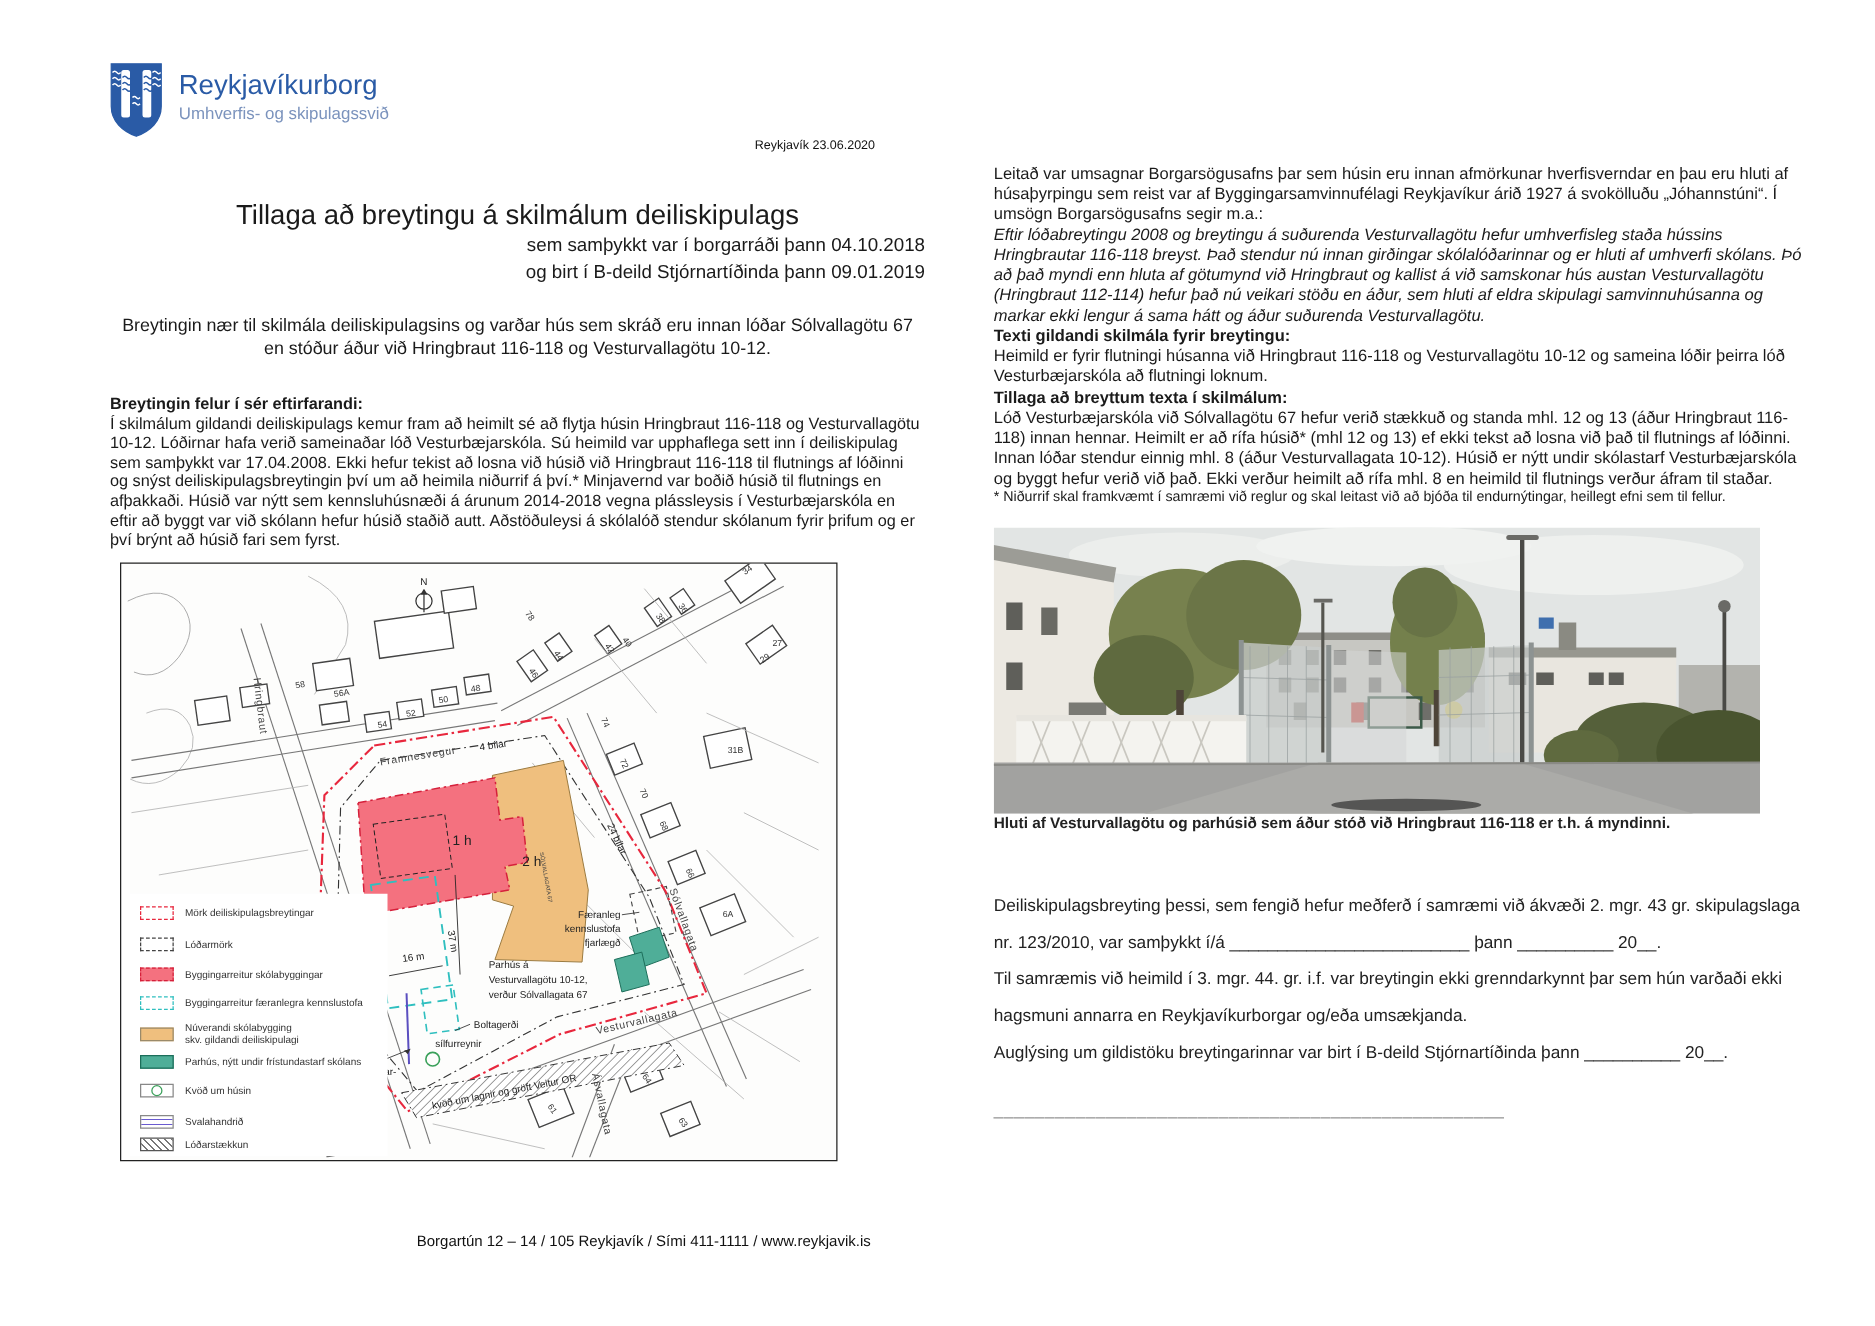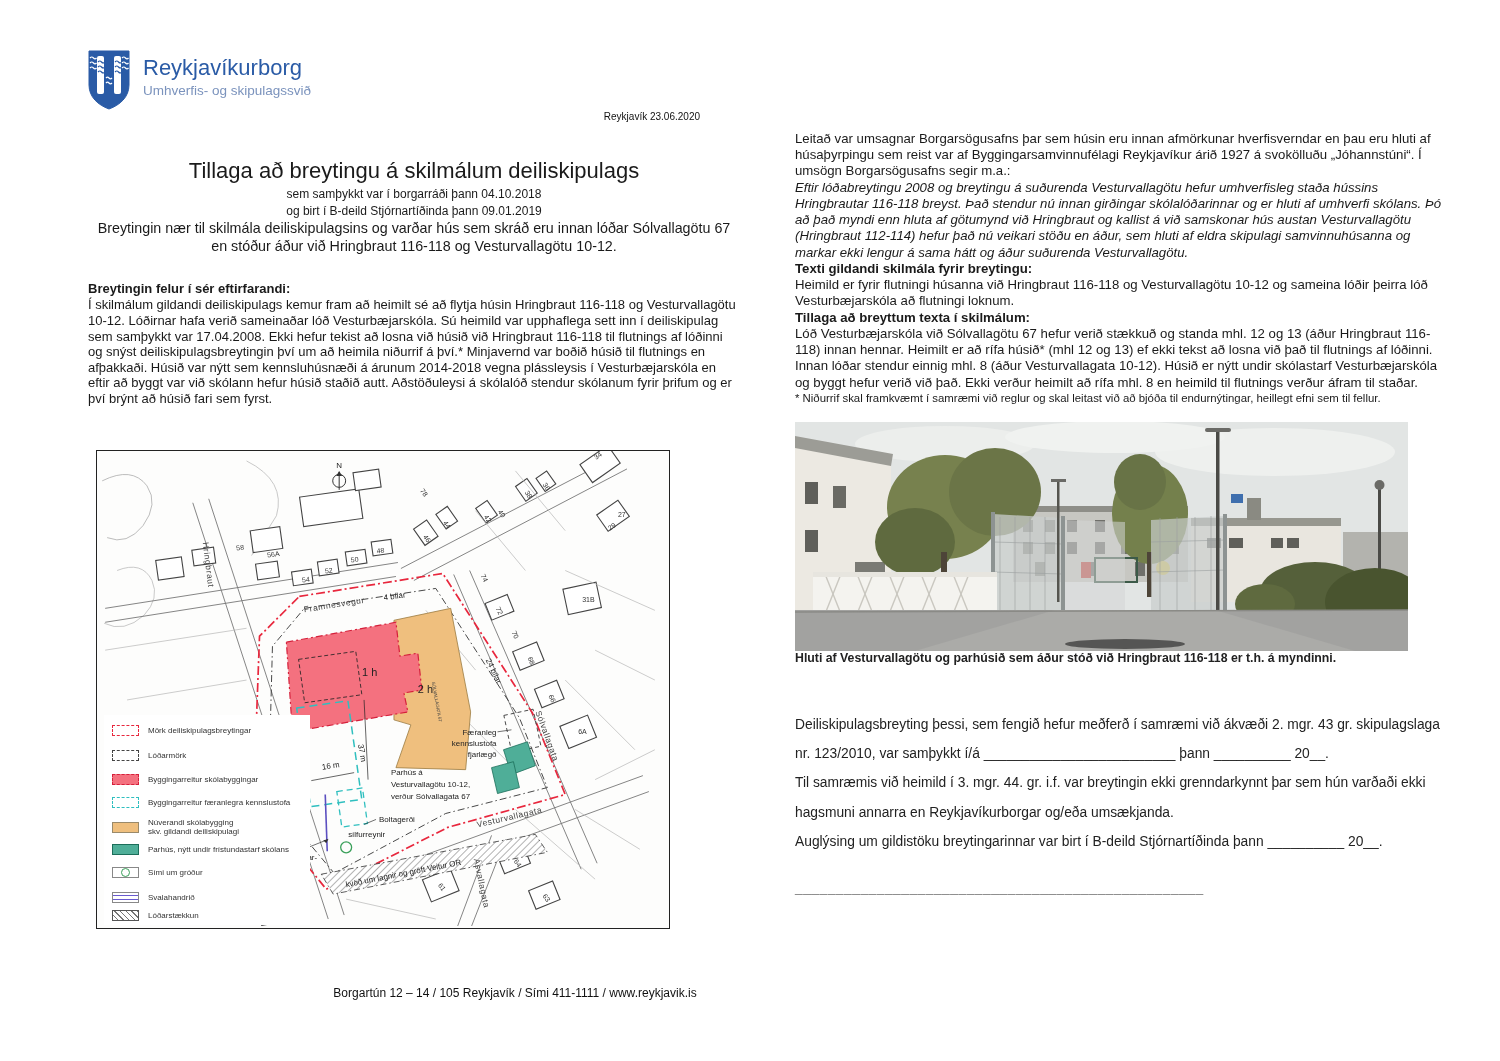--- a/index.html
+++ b/index.html
@@ -7,22 +7,22 @@
          font-family:"Liberation Sans",sans-serif;color:#1a1a1a;}
   
   .leftcol{position:absolute;left:88px;top:50px;width:652px;}
   .logo-row{display:flex;gap:13px;align-items:flex-start;}
   .org{font-size:22px;color:#2a5ba6;margin-top:6px;line-height:1.1;}
   .dept{font-size:13.5px;color:#7b93bd;margin-top:3px;}
   .dateline{position:absolute;left:440px;top:111px;width:260px;text-align:right;font-size:10px;color:#111;}
   .titleblock{text-align:center;}
   .doc-title{font-size:22px;margin-top:44px;}
   .doc-subtitle{font-size:16.5px;margin-top:21px;}
-  .subline{font-size:12px;margin-top:3px;line-height:1.2;}
-  .intro{font-size:14.3px;text-align:center;line-height:1.28;}
+  .subline{font-size:15px;margin-top:3px;line-height:1.2;text-align:right;}
+  .intro{font-size:14.3px;text-align:center;margin-top:25px;line-height:1.28;}
   .h-left{font-size:13px;font-weight:bold;margin-top:26px;}
   .bodytext{font-size:13px;line-height:1.2;margin-top:1px;text-align:left;}
   .map-frame{position:absolute;left:96px;top:450px;width:572px;height:477px;border:1px solid #222;background:#fdfdfc;}
   .mapsvg{position:absolute;left:0;top:0;}
   .footer{position:absolute;left:300px;top:986px;width:430px;text-align:center;font-size:12px;color:#111;}
   
   .legend{position:absolute;left:7px;top:264px;width:206px;height:210px;background:#fff;font-size:8px;color:#333;}
   .li{position:absolute;left:8px;display:flex;align-items:center;gap:9px;}
   .sw{width:27px;height:11px;box-sizing:border-box;flex:0 0 auto;background:#fff;display:flex;}
   .sw1{border:1.5px dashed #e8273d;}
@@ -283,21 +283,21 @@
           <span class="li-label"><span>Núverandi skólabygging</span><br><span>skv. gildandi deiliskipulagi</span></span>
         </div>
       <div class="li" style="top:129px">
           <span class="sw sw6"></span>
           <span class="li-label">Parhús, nýtt undir frístundastarf skólans</span>
         </div>
       <div class="li" style="top:152px">
           <span class="sw sw7">
             <span class="circ"></span>
           </span>
-          <span class="li-label">Sími um gróður</span>
+          <span class="li-label">Kvöð um húsin</span>
         </div>
       <div class="li" style="top:177px">
           <span class="sw sw8"></span>
           <span class="li-label">Svalahandrið</span>
         </div>
       <div class="li" style="top:195px">
           <span class="sw sw9"></span>
           <span class="li-label">Lóðarstækkun</span>
         </div>
     </div>

